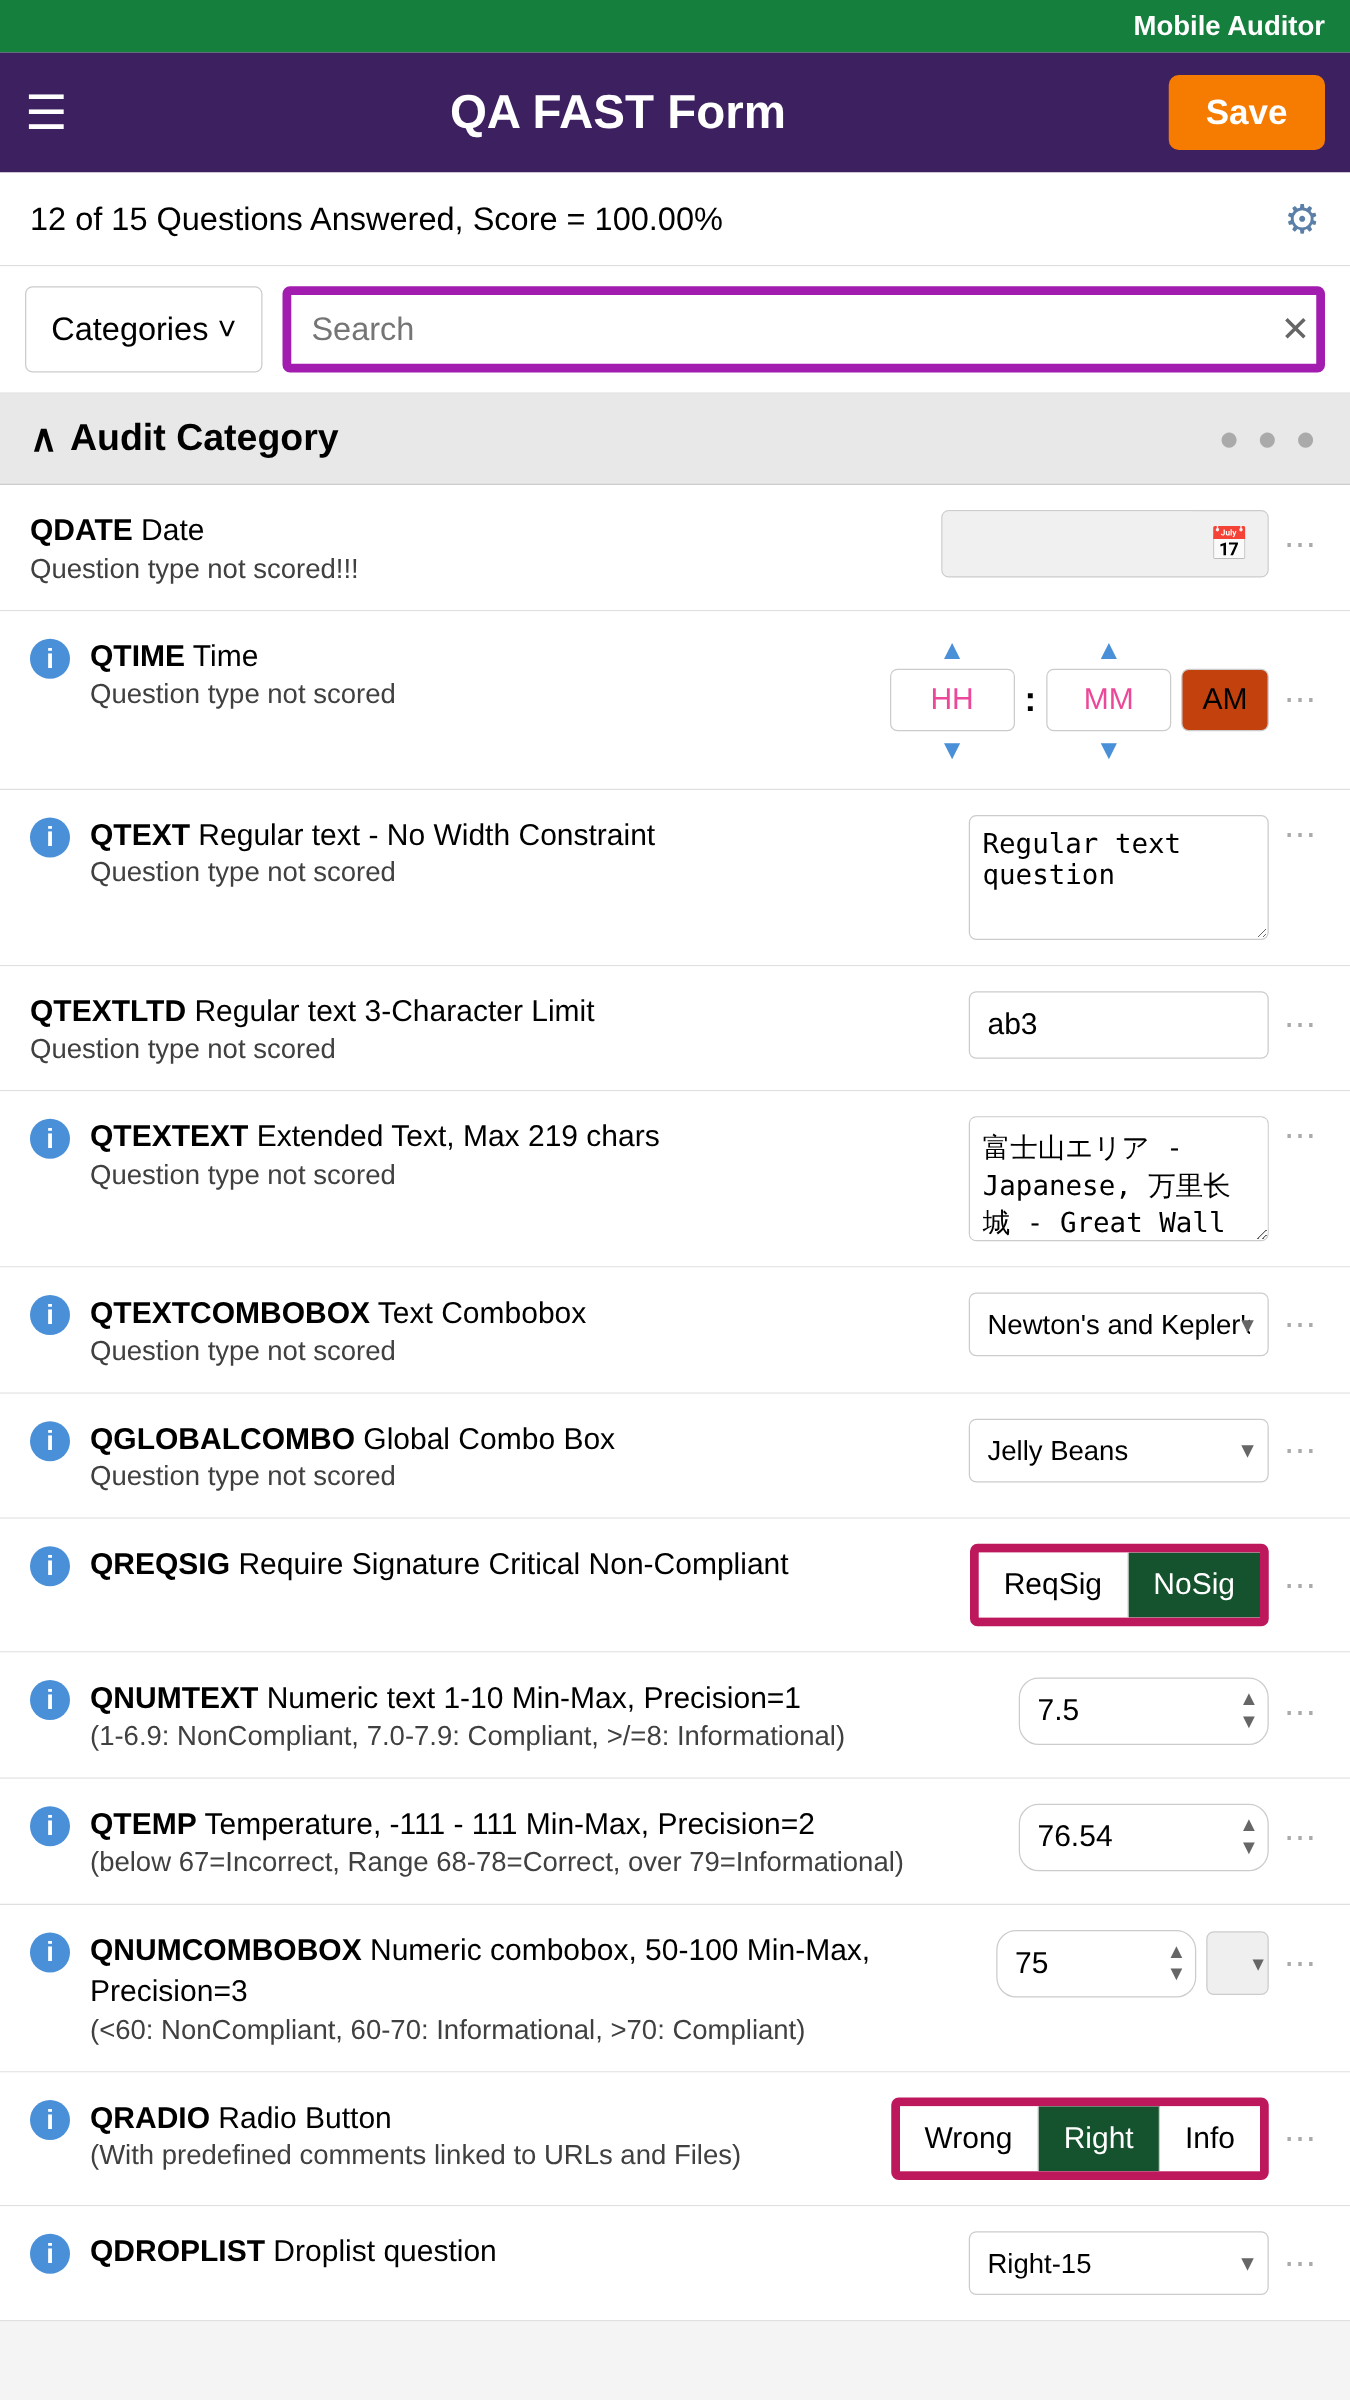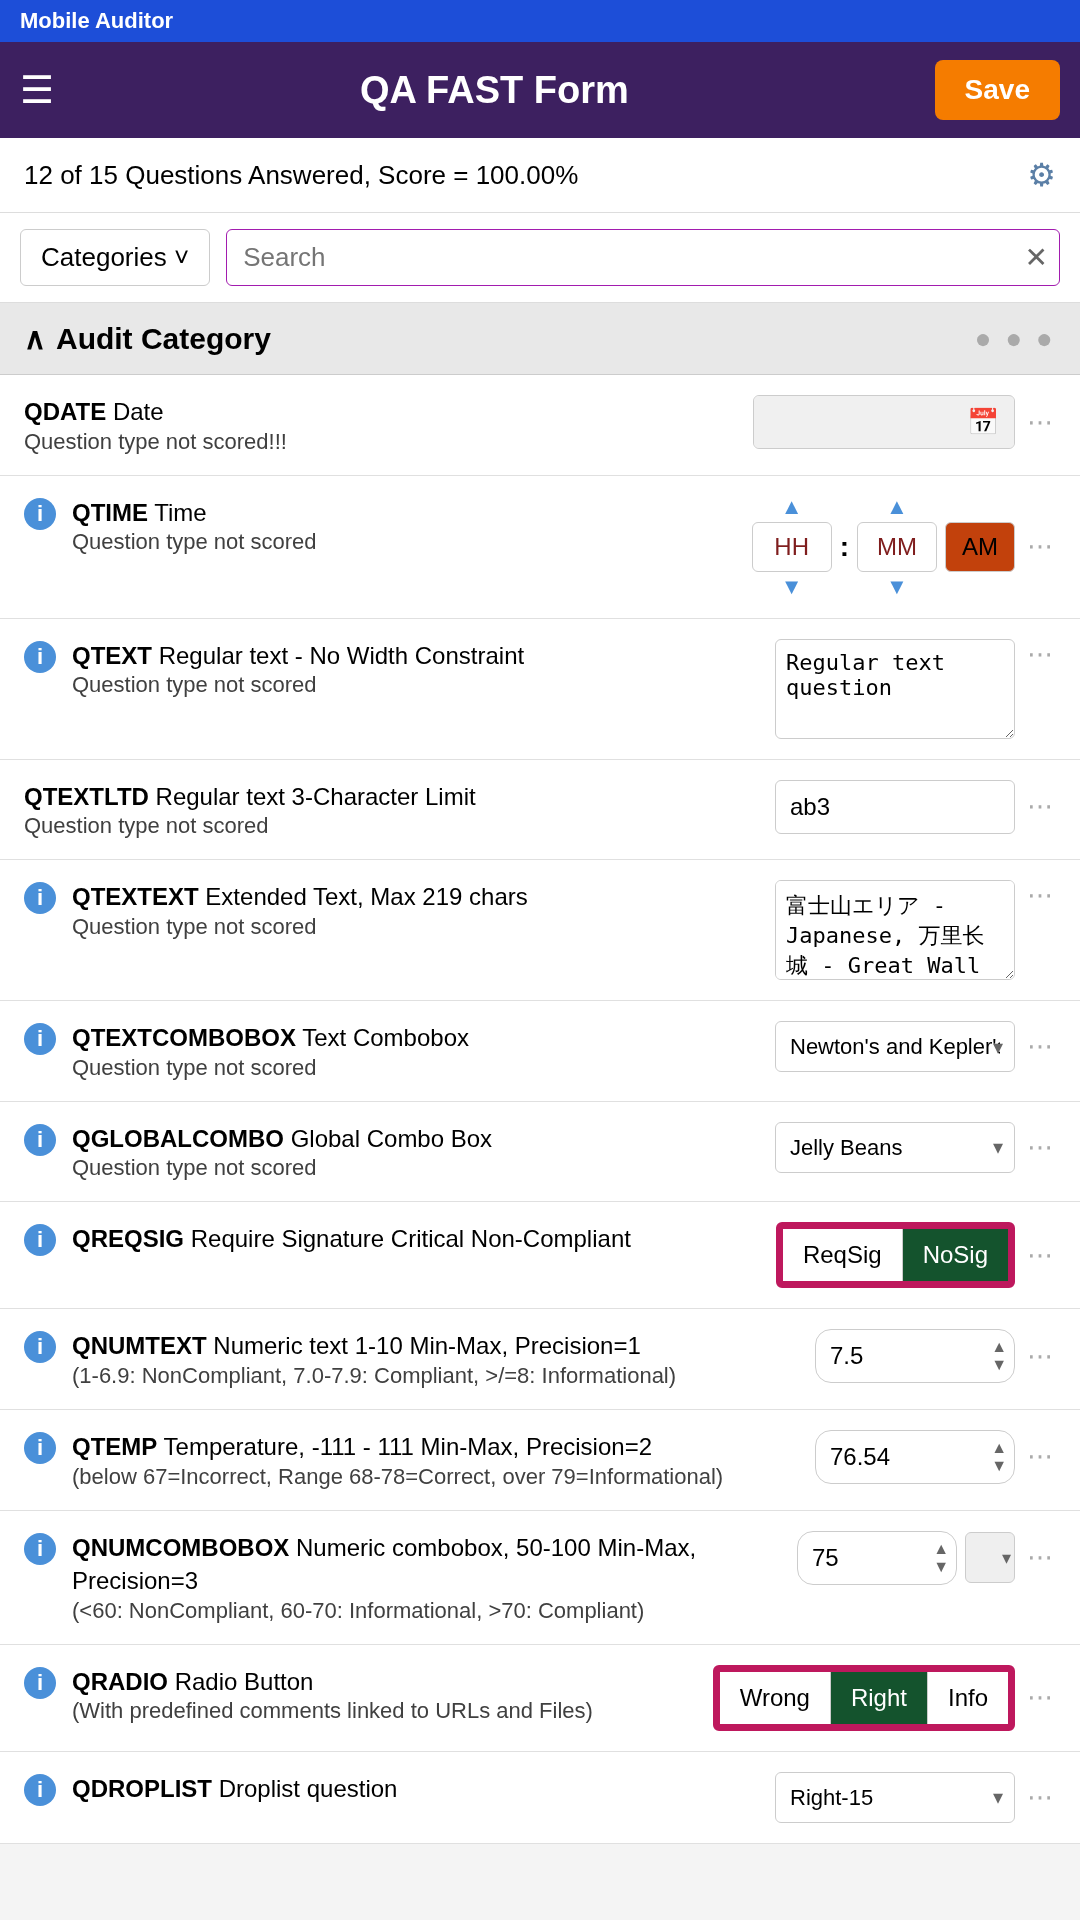--- a/index.html
+++ b/index.html
@@ -1,24 +1,24 @@
 <!DOCTYPE html>
 <html><head>
   <meta charset="utf-8">
   <meta name="viewport" content="width=1080">
   <style>
     * { box-sizing: border-box; margin: 0; padding: 0; }
     body { font-family: Arial, sans-serif; background: #f4f4f4; width: 1080px; min-height: 1920px; }
 
     
     .top-bar {
-      background: #1d4ed8;
+      background: #15803d;
       color: white;
       padding: 8px 20px;
-      text-align: left;
+      text-align: right;
       font-size: 22px;
       font-weight: bold;
     }
     .main-header {
       background: #3d2060;
       display: flex;
       align-items: center;
       justify-content: space-between;
       padding: 18px 20px;
     }
@@ -66,21 +66,21 @@
       white-space: nowrap;
     }
     .search-container {
       flex: 1;
       position: relative;
       display: flex;
       align-items: center;
     }
     .search-input {
       width: 100%;
-      border: 1px solid #a21caf;
+      border: 7px solid #a21caf;
       border-radius: 6px;
       padding: 12px 48px 12px 16px;
       font-size: 26px;
       color: #999;
     }
     .search-clear {
       position: absolute;
       right: 12px;
       font-size: 28px;
       color: #666;
@@ -190,27 +190,27 @@
       align-items: center;
       gap: 4px;
     }
     .time-spinner .arrow {
       color: #4a90d9;
       font-size: 22px;
       cursor: pointer;
       line-height: 1;
     }
     .time-field {
-      width: 80px;
+      width: 100px;
       border: 1px solid #ccc;
       border-radius: 6px;
       padding: 10px 8px;
       font-size: 24px;
       text-align: center;
-      color: #7f1d1d;
+      color: #ec4899;
     }
     .time-sep {
       font-size: 28px;
       font-weight: bold;
     }
     .ampm-btn {
       border: 1px solid #ccc;
       border-radius: 6px;
       padding: 10px 16px;
       font-size: 24px;

